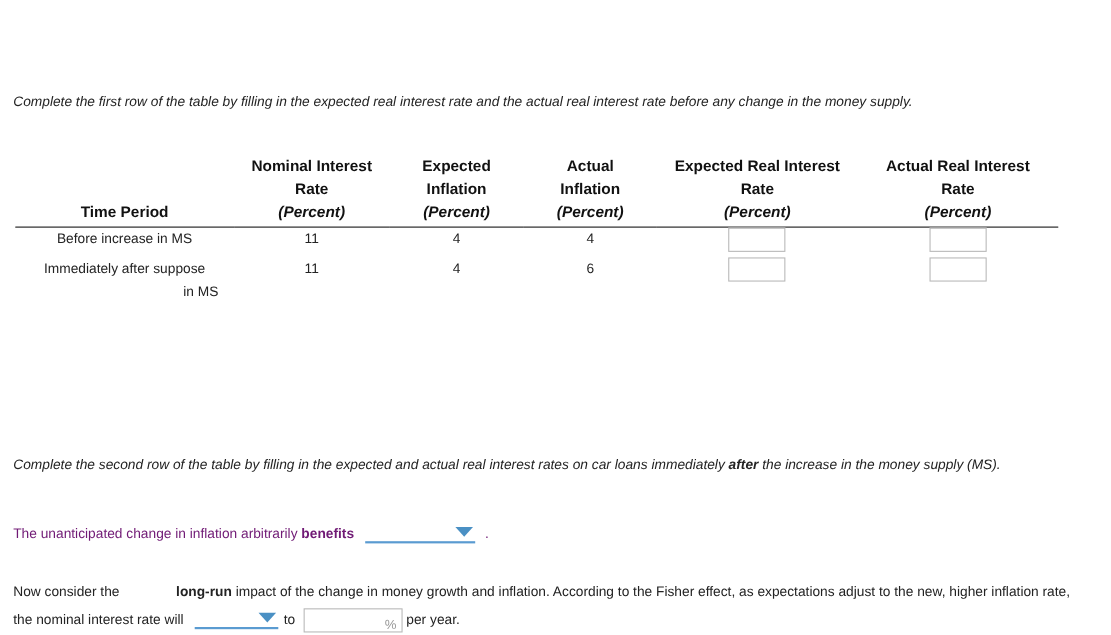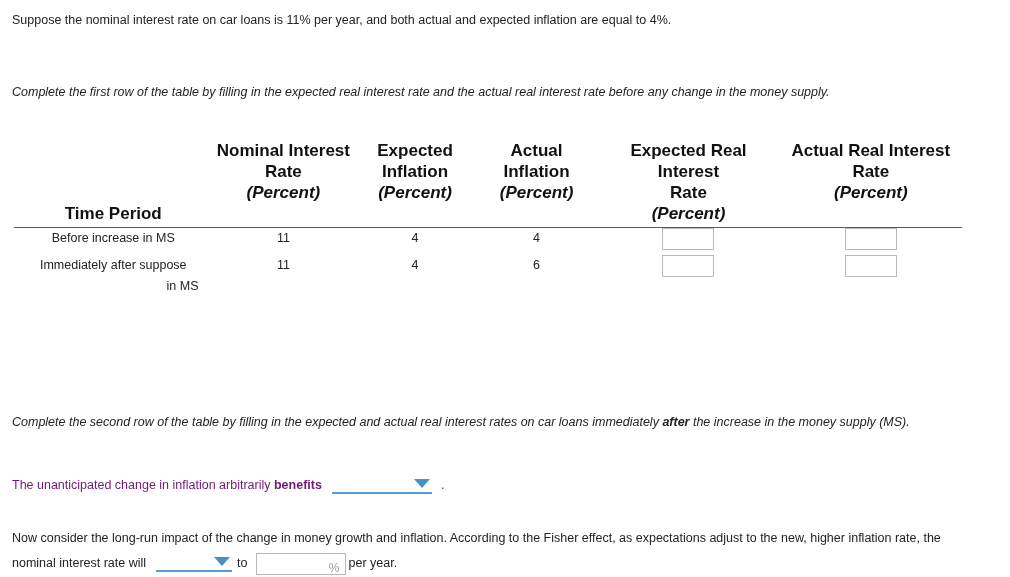--- a/index.html
+++ b/index.html
@@ -52,21 +52,21 @@
   }
   .col-period { width: 196px; }
   .col-nom    { width: 140px; }
   .col-exp    { width: 120px; }
   .col-act    { width: 120px; }
   .col-err    { width: 180px; }
   .col-arr    { width: 180px; }
 
   thead th {
     font-weight: bold;
-    font-size: 17px;
+    font-size: 14px;
     text-align: center;
     line-height: 21px;
     color: #111;
     padding-bottom: 2px;
   }
   thead th .pct {
     display: block;
     font-style: italic;
     font-weight: bold;
   }
@@ -135,21 +135,21 @@
     left: 12px;
     line-height: 22px;
     color: #701a75;
     white-space: nowrap;
   }
   #benefit-row { top: 474px; }
   #benefit-row b { font-weight: bold; }
   .period-mark { margin-left: 9px; }
 
   #longrun-row { top: 526px; width: 970px; line-height: 25px; white-space: normal; }
-  #longrun-row b { font-weight: normal; }
+  #longrun-row b { font-weight: bold; margin-left: 48px; }
 
   .pct-input {
     display: inline-block;
     position: relative;
     width: 90px;
     height: 22px;
     border: 1px solid #b9b9b9;
     background: #fff;
     box-sizing: border-box;
     vertical-align: middle;
@@ -162,21 +162,20 @@
     font-size: 12px;
     color: #9a9a9a;
   }
   .inline-gap { margin: 0 5px; }
 </style>
 </head>
 <body>
 
 <div class="page">
 
-  <div class="para" id="intro-line">Suppose the nominal interest rate on car loans is 11% per year, and both actual and expected inflation are equal to 4%.</div>
 
   <div class="para italic" id="instr-first">Complete the first row of the table by filling in the expected real interest rate and the actual real interest rate before any change in the money supply.</div>
 
   <div class="table-wrap">
     <table class="data">
       <colgroup>
         <col class="col-period">
           <col class="col-nom">
           <col class="col-exp">
         <col class="col-act">

